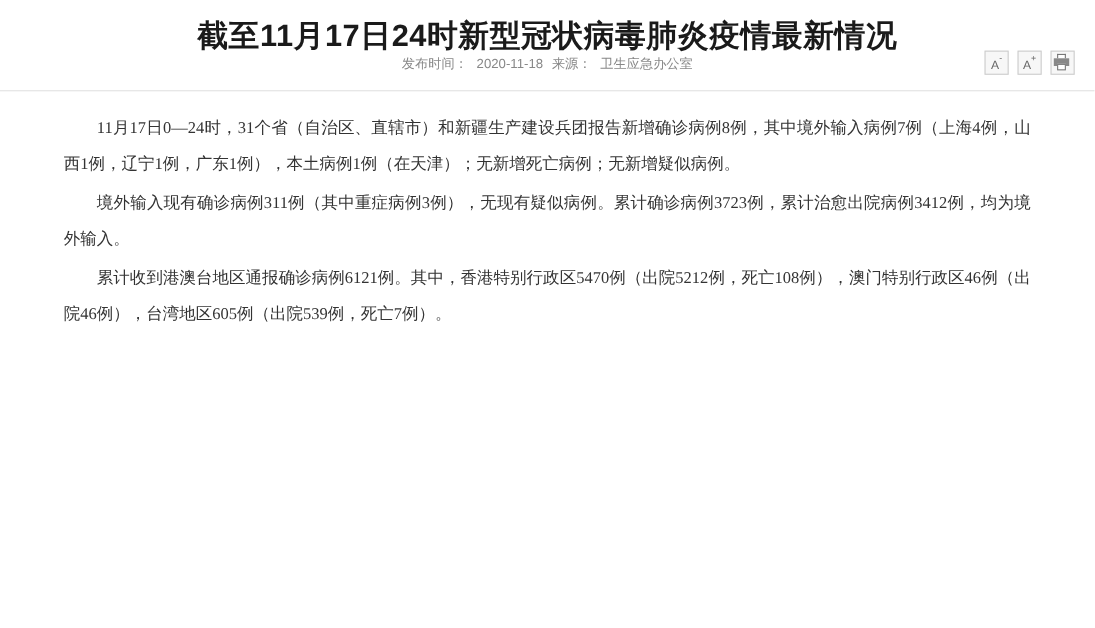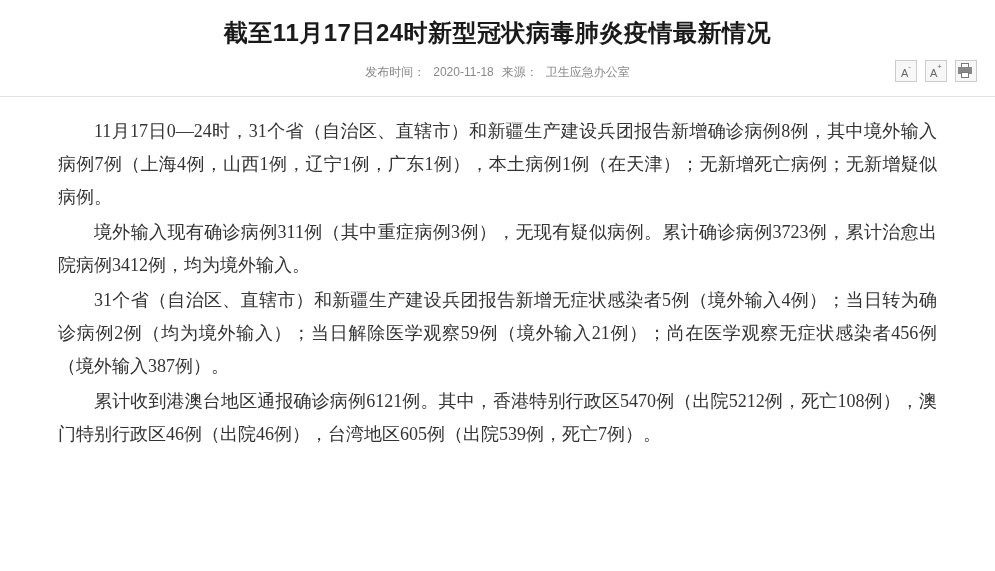--- a/index.html
+++ b/index.html
@@ -19,28 +19,27 @@
     width: 995px;
     height: 571px;
     box-sizing: border-box;
   }
   .header {
     padding-top: 16px;
     text-align: center;
   }
   .title {
     font-family: "Liberation Sans", "DejaVu Sans", sans-serif;
-    font-size: 24px;
+    font-size: 28px;
     font-weight: bold;
     color: #1a1a1a;
     letter-spacing: 0.5px;
     line-height: 34px;
   }
   .meta-row {
-    margin-top: 14px;
     text-align: center;
     font-family: "Liberation Sans", "DejaVu Sans", sans-serif;
     font-size: 12px;
     color: #888888;
     position: relative;
     height: 26px;
   }
   .meta-inner {
     display: inline-block;
   }
@@ -119,21 +118,21 @@
     height: 1px;
     background: #e2e2e2;
     width: 100%;
   }
   .article {
     padding: 18px 58px 0 58px;
     box-sizing: border-box;
   }
   .article p {
     margin: 0 0 2px 0;
-    font-size: 18px;
+    font-size: 15px;
     line-height: 33px;
     color: #333333;
     text-indent: 2em;
     text-align: justify;
     font-family: "Liberation Serif", "DejaVu Serif", serif;
   }
 </style>
 </head>
 <body>
 
@@ -157,17 +156,16 @@
         </span>
       </div>
     </div>
 
     <div class="divider"></div>
   </div>
 
   <div class="article">
     <p>11月17日0—24时，31个省（自治区、直辖市）和新疆生产建设兵团报告新增确诊病例8例，其中境外输入病例7例（上海4例，山西1例，辽宁1例，广东1例），本土病例1例（在天津）；无新增死亡病例；无新增疑似病例。</p>
     <p>境外输入现有确诊病例311例（其中重症病例3例），无现有疑似病例。累计确诊病例3723例，累计治愈出院病例3412例，均为境外输入。</p>
-    <p>31个省（自治区、直辖市）和新疆生产建设兵团报告新增无症状感染者5例（境外输入4例）；当日转为确诊病例2例（均为境外输入）；当日解除医学观察59例（境外输入21例）；尚在医学观察无症状感染者456例（境外输入387例）。</p>
     <p>累计收到港澳台地区通报确诊病例6121例。其中，香港特别行政区5470例（出院5212例，死亡108例），澳门特别行政区46例（出院46例），台湾地区605例（出院539例，死亡7例）。</p>
   </div>
 
 </div>
 
 </body></html>

